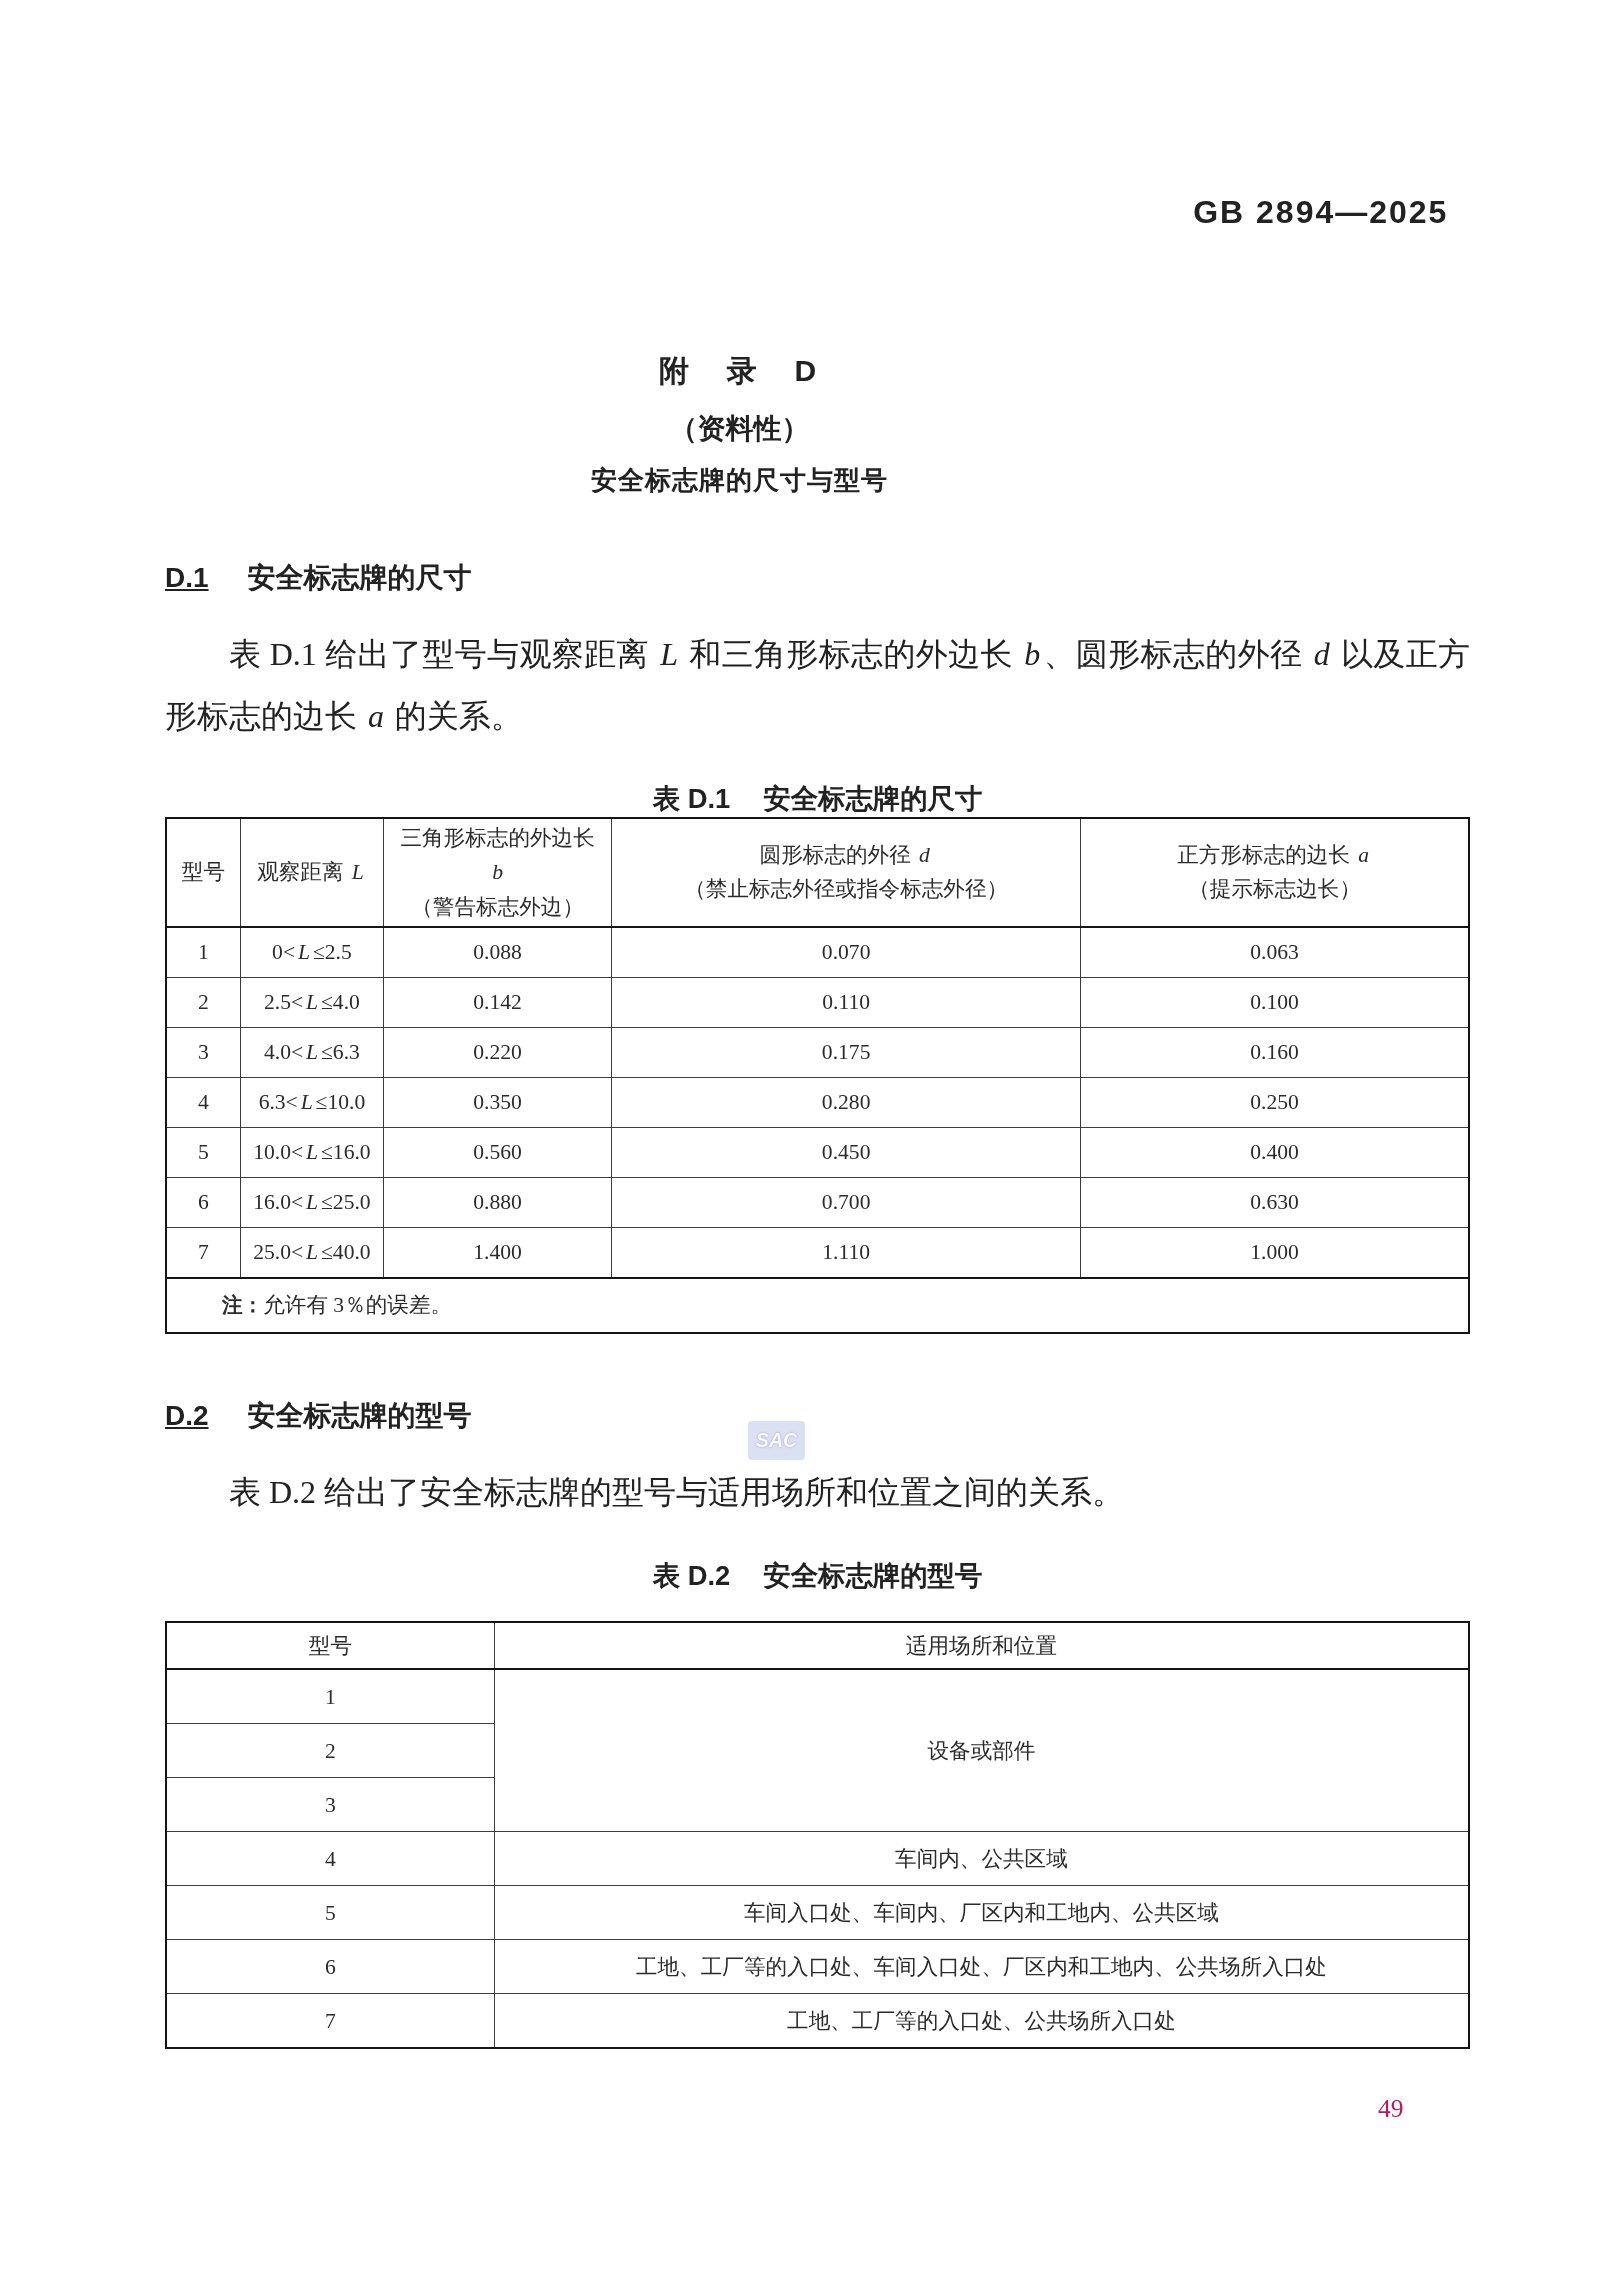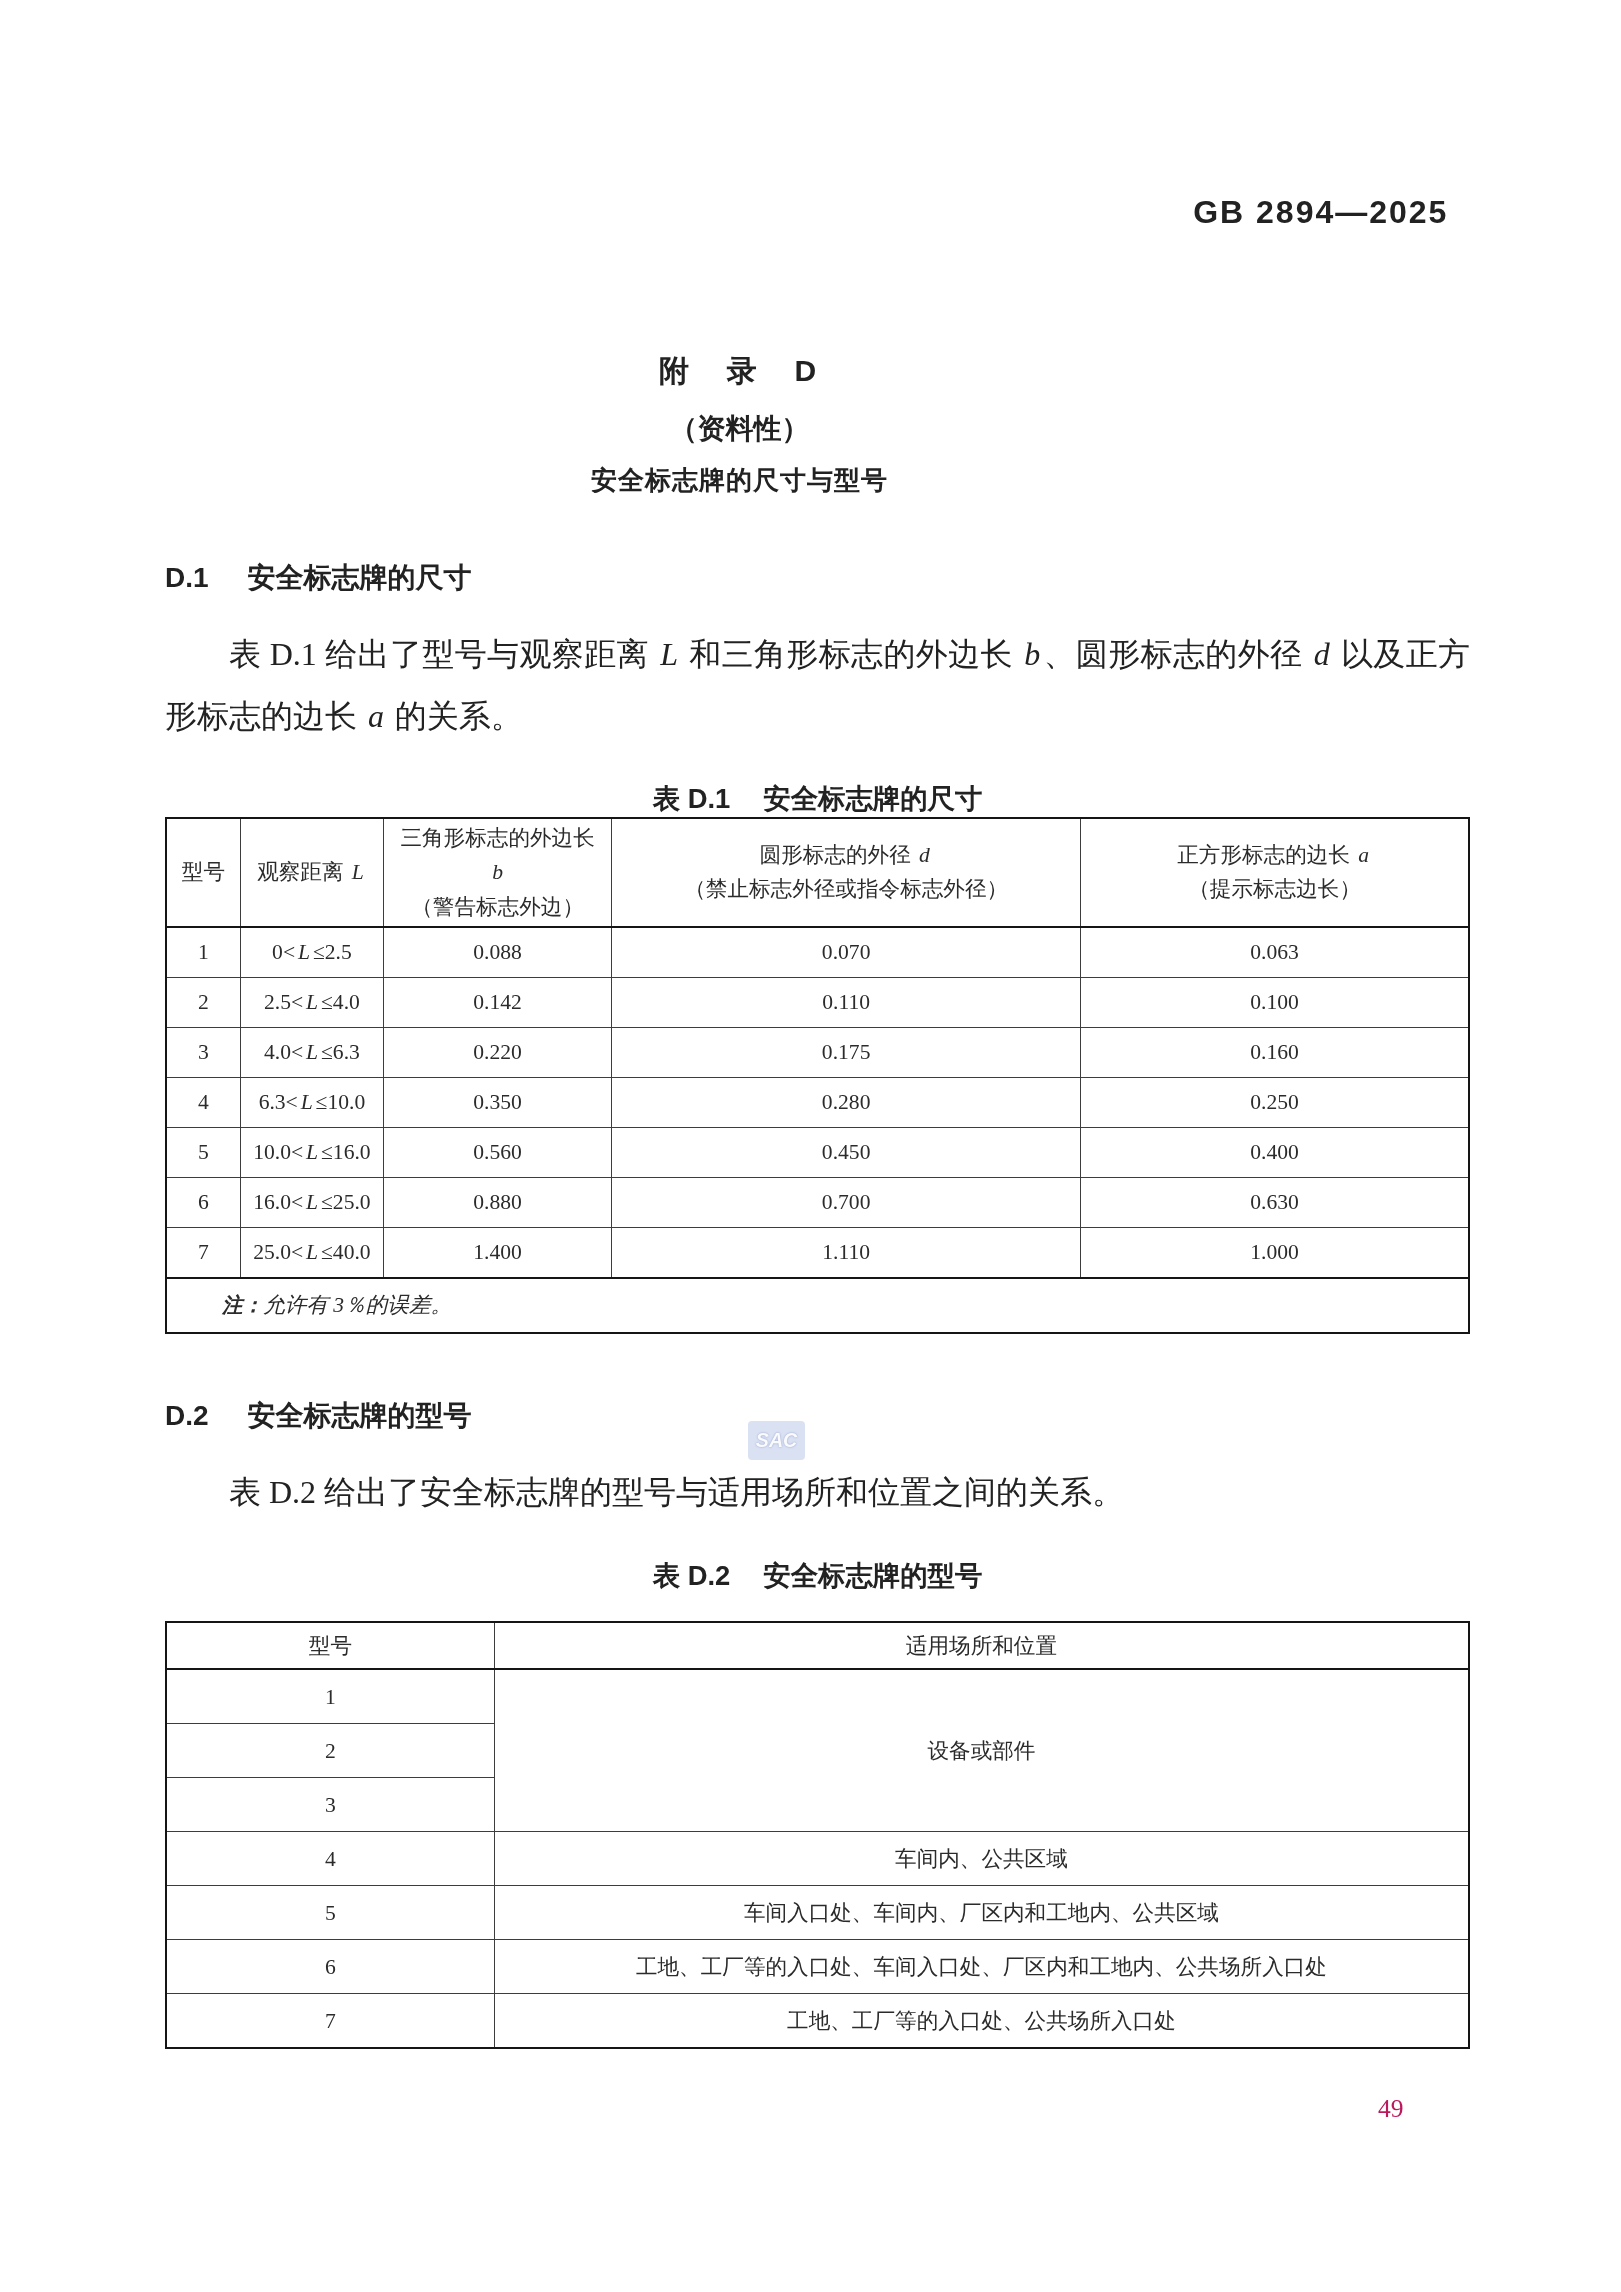--- a/index.html
+++ b/index.html
@@ -38,21 +38,21 @@
   .appendix-title .line1{font-size:30px;letter-spacing:3.9px;}
   .appendix-title .line2{font-size:28px;margin-top:17.6px;}
   .appendix-title .line3{font-size:26px;margin-top:15.7px;letter-spacing:1px;}
   
   .section-heading{
     font-family:"Liberation Sans","DejaVu Sans",sans-serif;
     font-weight:700;
     font-size:28px;
     margin-top:61px;
   }
-  .section-heading .sec-no{margin-right:39px;}
+  .section-heading .sec-no{margin-right:39px;text-decoration:underline;}
   
   .para{
     margin-top:25.5px;
     font-size:32px;
     line-height:1.95;
     text-align:justify;
     text-indent:2em;
   }
   .var{
     font-family:"Liberation Serif","DejaVu Serif",serif;
@@ -93,21 +93,20 @@
     line-height:1.6;
   }
   .std-table thead th{border-bottom:2.9px solid #151515;}
   #table-d1 thead th{height:94px;}
   #table-d1 tbody td{height:45px;}
   #table-d1 .note-cell{
     border-top:2.9px solid #151515;
     text-align:left;
     padding-left:55px;
     height:49px;
-    font-style:italic;
   }
   .note-label{font-weight:700;font-family:"Liberation Sans","DejaVu Sans",sans-serif;font-size:20.6px;}
   #table-d2{margin-top:27.4px;}
   #table-d2 thead th{height:41px;}
   #table-d2 tbody td{height:49px;}
   .hdr-line{display:block;}
   .mt-d2-caption{margin-top:35px;}
   .section-gap{margin-top:63px;}
   
   .watermark{

